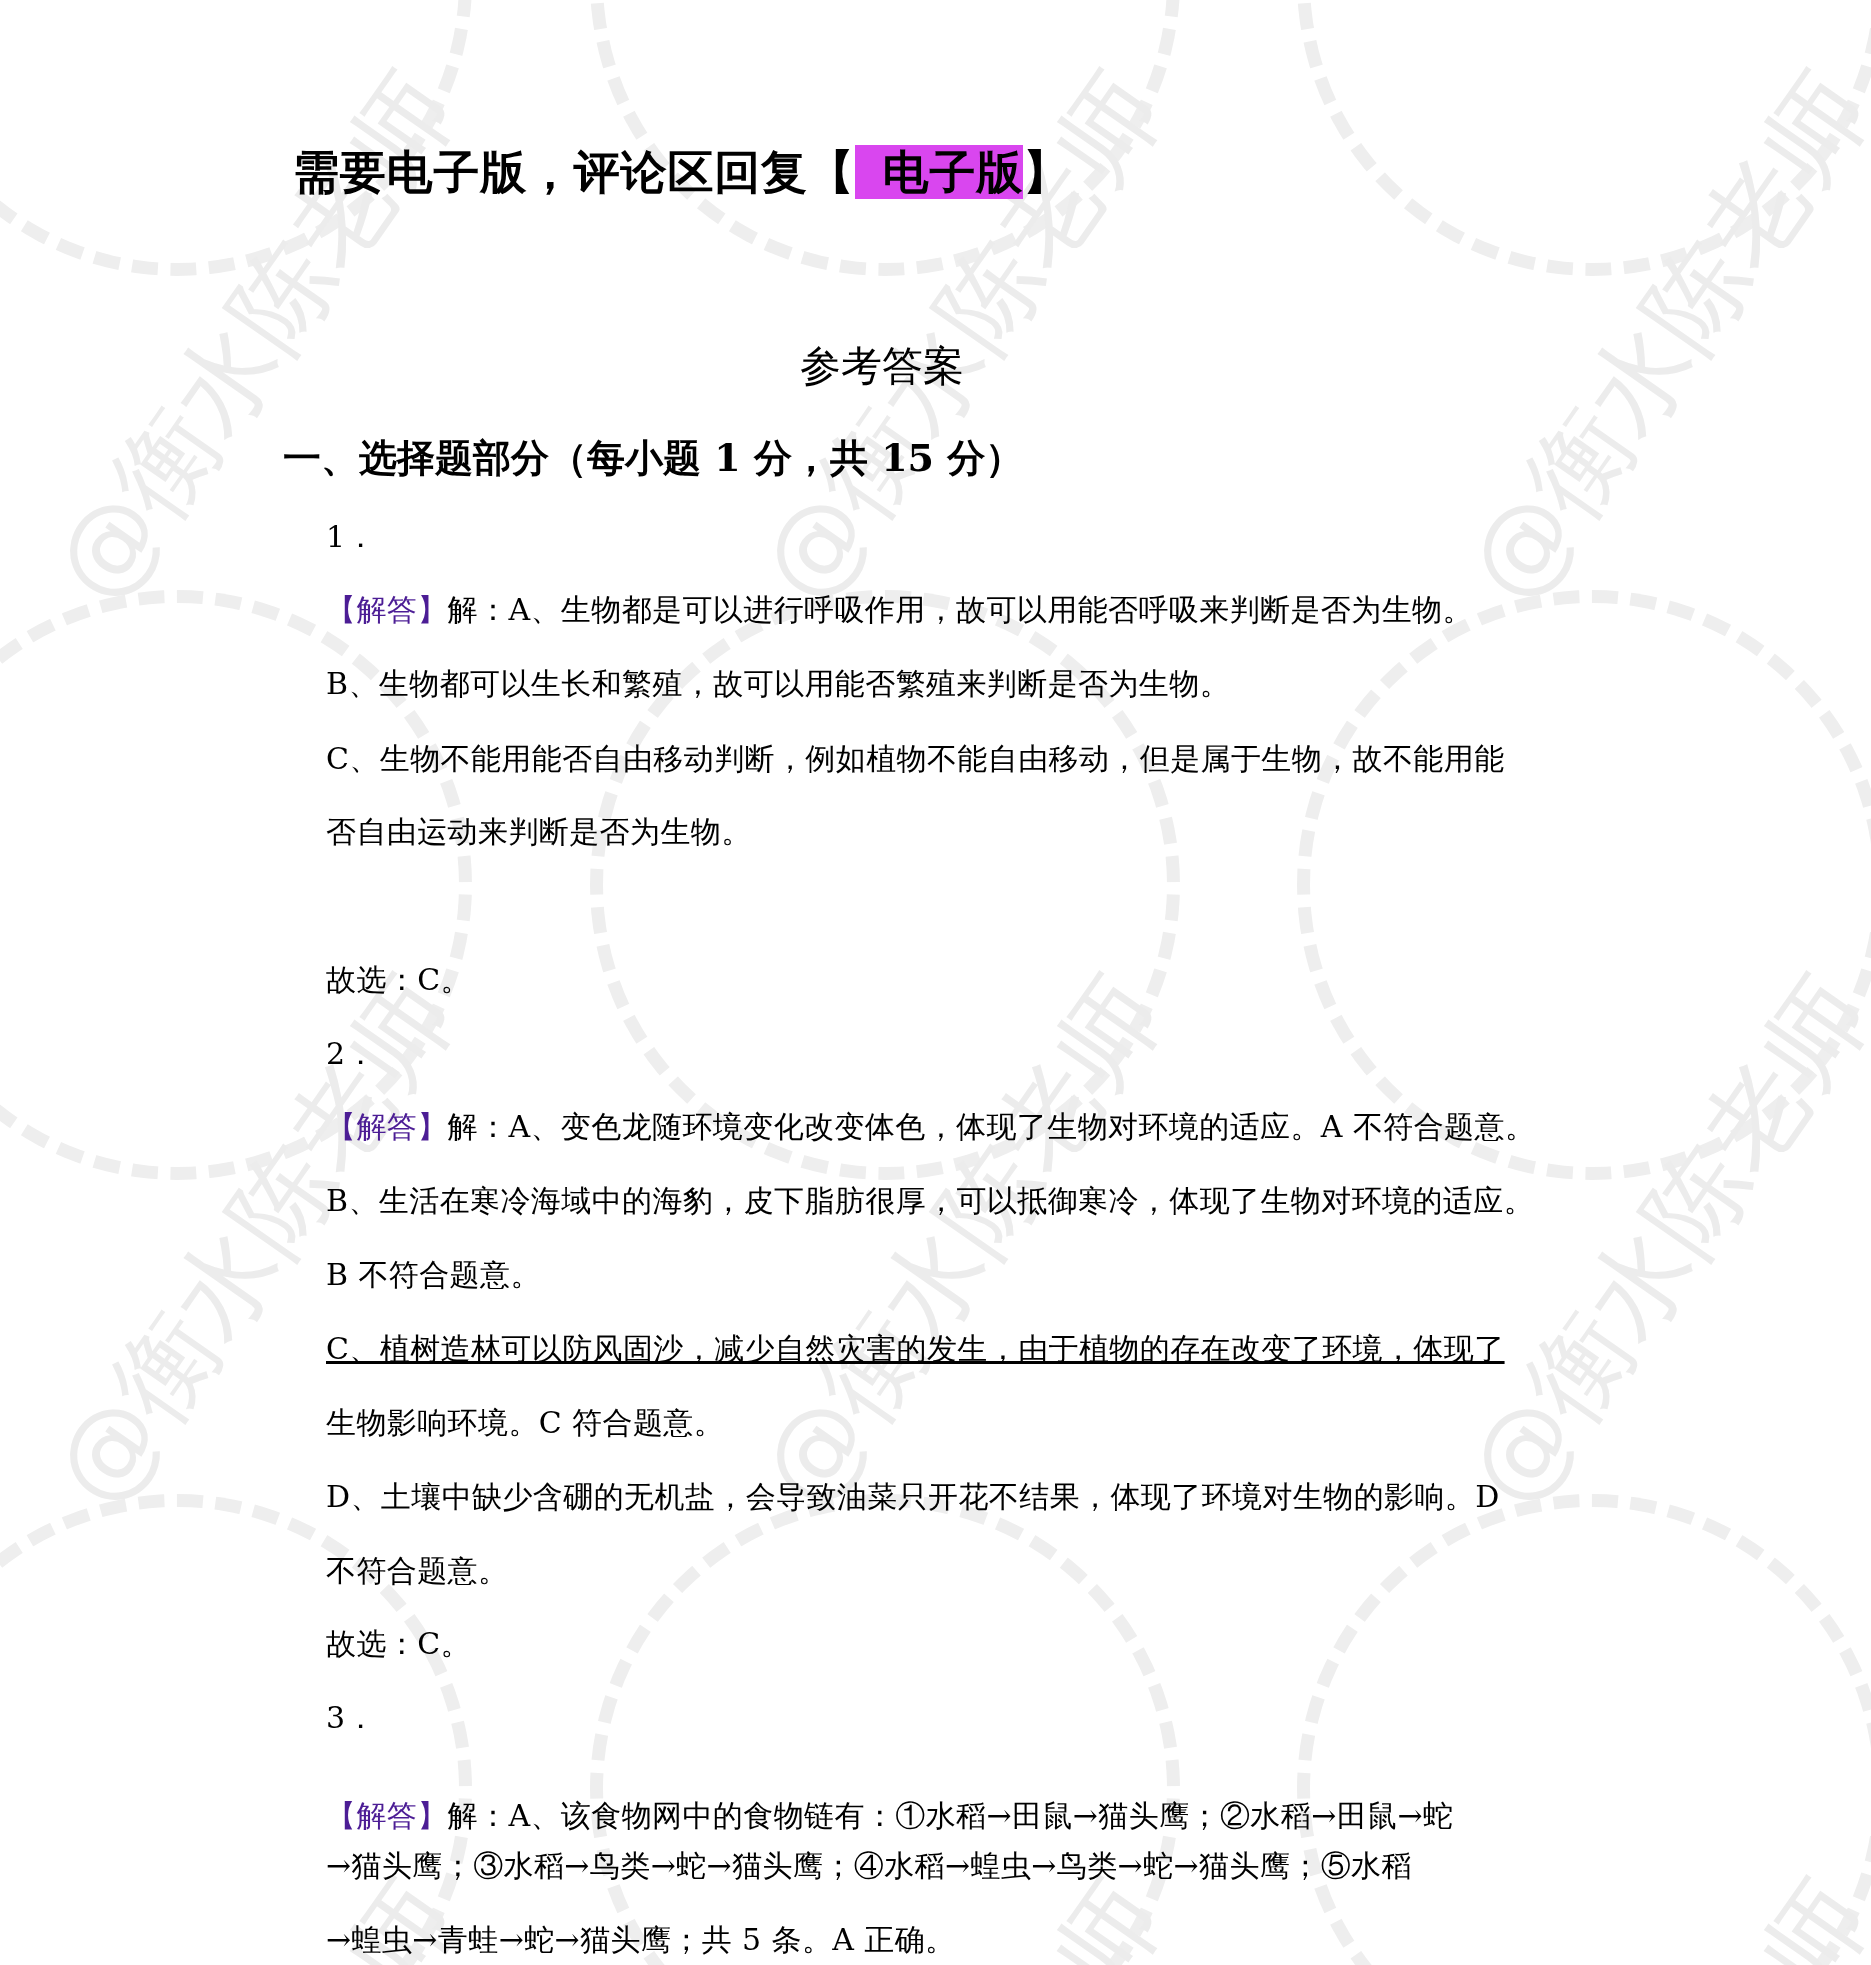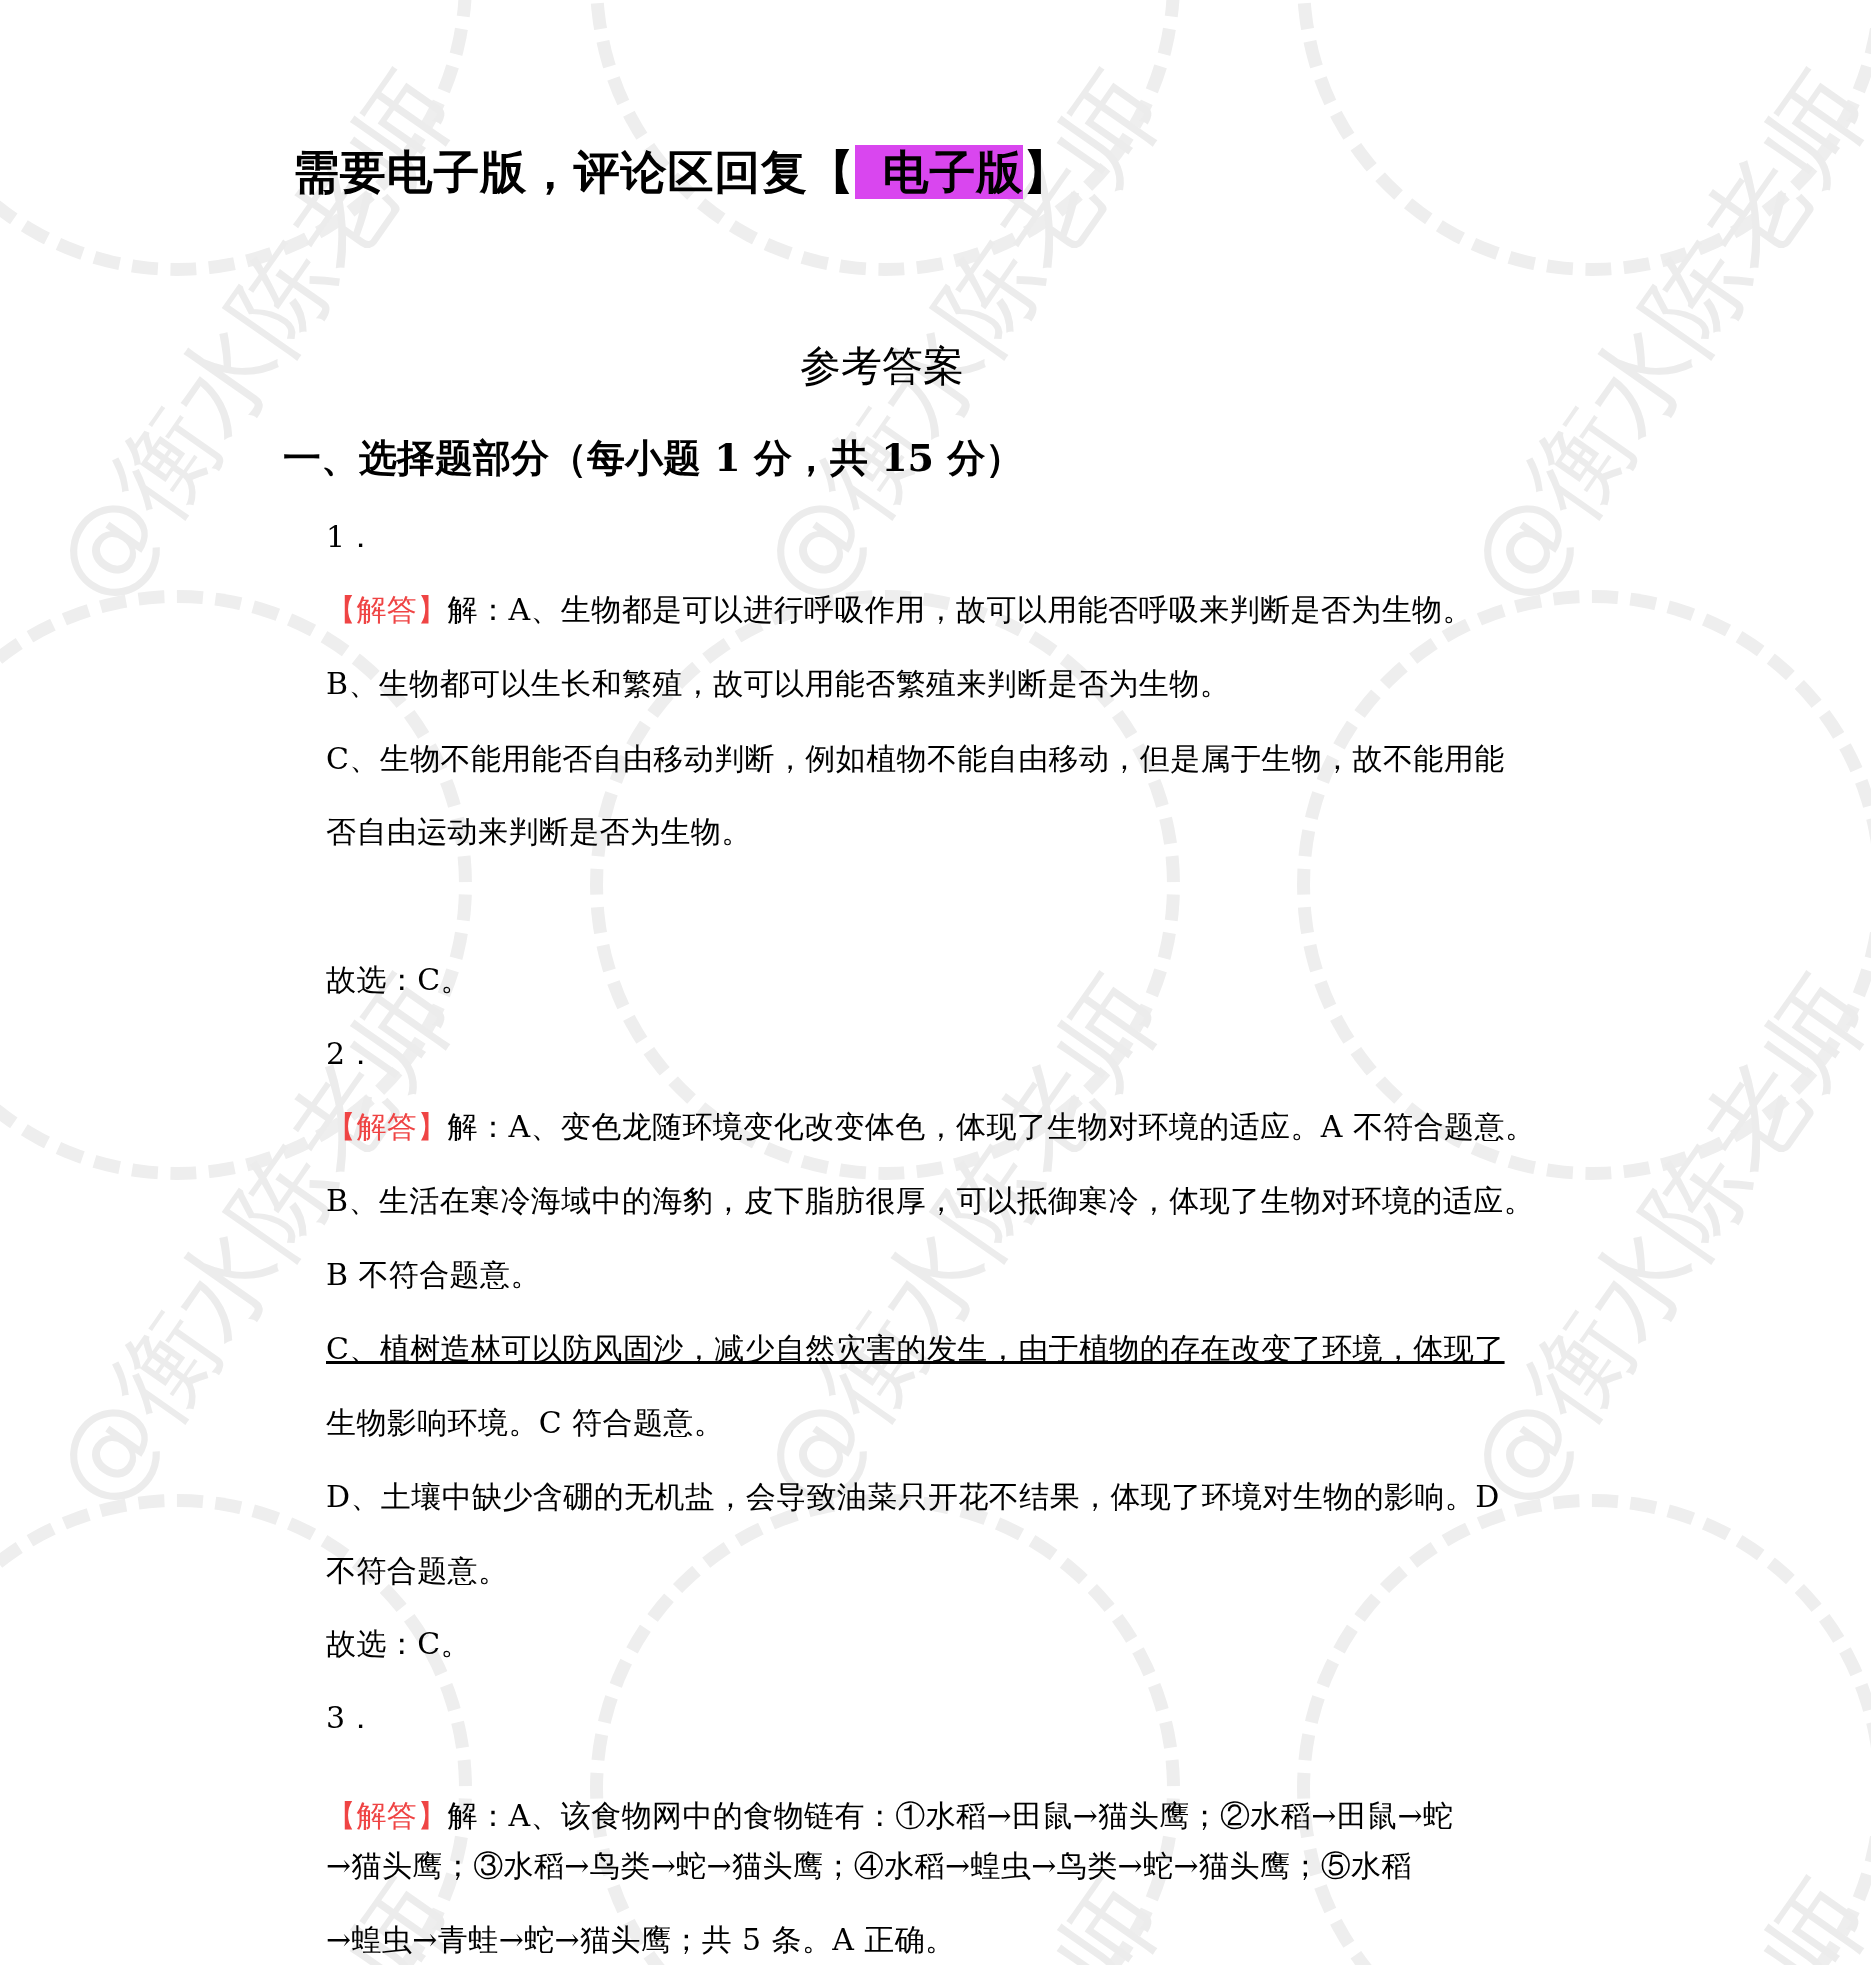--- a/index.html
+++ b/index.html
@@ -12,21 +12,21 @@
              border:13.4px dashed #eeeeee; box-sizing:border-box; }
   .page { position:absolute; inset:0; z-index:1; }
   .banner { position:absolute; left:293px; top:149px; font-family:"DejaVu Sans","Liberation Sans",sans-serif;
             font-weight:bold; font-size:46px; letter-spacing:0.8px; line-height:1; }
   .banner .hl { background:#d946ef; text-decoration-thickness:5.5px;
                 text-underline-offset:7px;padding-left:28px; }
   .title { position:absolute; left:0; width:1764px; top:346px; text-align:center; font-size:41px; line-height:1; }
   .section { position:absolute; left:283px; top:439px; font-size:38px; font-weight:bold; line-height:1; }
   .line { position:absolute; left:326px; font-size:30px; line-height:1; white-space:nowrap; letter-spacing:0.4px; }
   .num { left:326px; }
-  .tag { color:#ef4444;text-align:center; }
+  .tag { color:#4c1d95;text-align:center; }
 </style>
 </head>
 <body>
 
 <div class="wm-layer">
   <div class="wm-ring" style="left:-118px;top:-314px;"></div>
   <div class="wm-ring" style="left:590px;top:-314px;"></div>
   <div class="wm-ring" style="left:1297px;top:-314px;"></div>
   <div class="wm-ring" style="left:-118px;top:590px;"></div>
   <div class="wm-ring" style="left:590px;top:590px;"></div>

